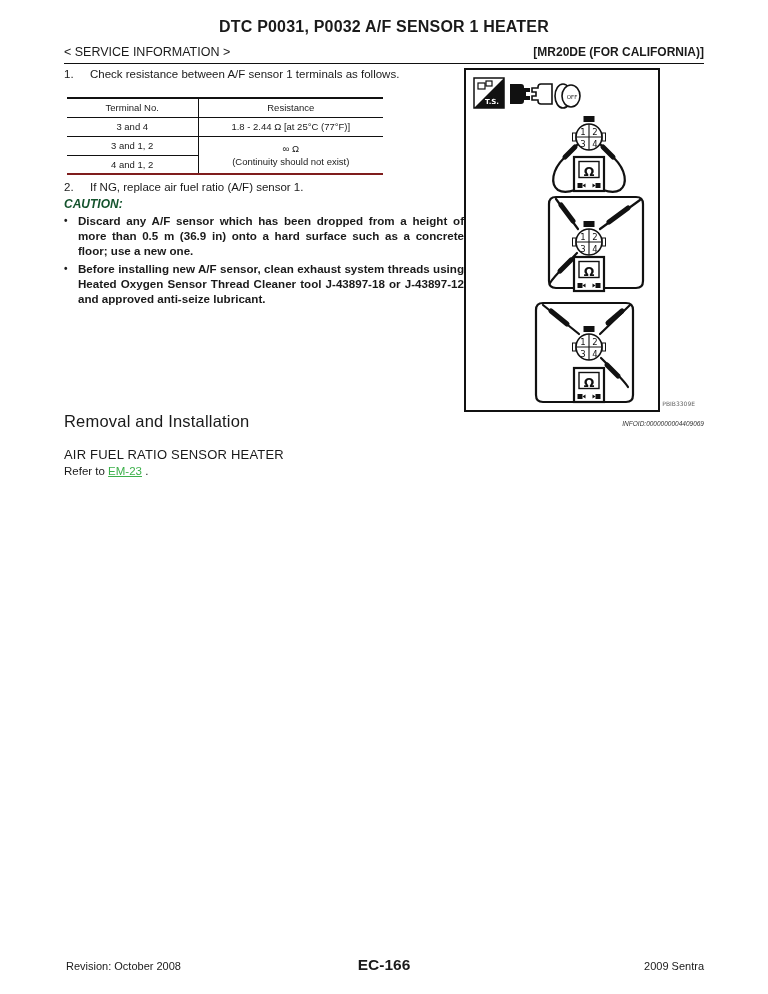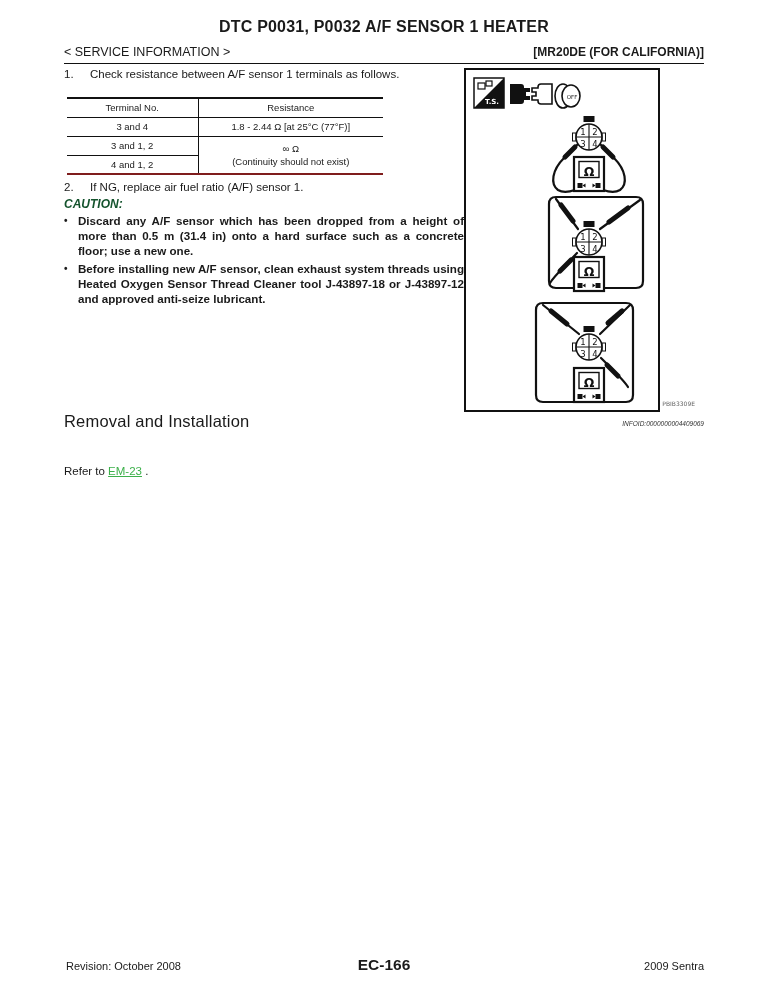--- a/index.html
+++ b/index.html
@@ -113,21 +113,21 @@
   <div class="step step2">
     <span class="num">2.</span>
     <span class="txt">If NG, replace air fuel ratio (A/F) sensor 1.</span>
   </div>
 
   <div class="caution-label" style="color:#14532d;font-style:italic;">CAUTION:</div>
 
   <div class="caution-list">
     <div class="caution-item">
       <span class="marker">•</span>
-      <span class="btext">Discard any A/F sensor which has been dropped from a height of more than 0.5 m (31.4 in) onto a hard surface such as a concrete floor; use a new one.</span>
+      <span class="btext">Discard any A/F sensor which has been dropped from a height of more than 0.5 m (36.9 in) onto a hard surface such as a concrete floor; use a new one.</span>
     </div>
     <div class="caution-item">
       <span class="marker">•</span>
       <span class="btext">Before installing new A/F sensor, clean exhaust system threads using Heated Oxygen Sensor Thread Cleaner tool J-43897-18 or J-43897-12 and approved anti-seize lubricant.</span>
     </div>
   </div>
 
   <div class="figure-box">
     <svg viewBox="0 0 236 340">
 
@@ -236,20 +236,21 @@
         <polygon points="-3.5,9.5 -3.5,13.5 -6.5,11.5" fill="#111"></polygon>
         <polygon points="3.5,9.5 3.5,13.5 6.5,11.5" fill="#111"></polygon>
       </g>
 
       <text x="229" y="336" text-anchor="end" font-size="6" fill="#666">PBIB3309E</text>
     </svg>
   </div>
 
   <div class="removal-heading">Removal and Installation</div>
   <div class="infoid">INFOID:0000000004409069</div>
+  <div class="sub-heading">AIR FUEL RATIO SENSOR HEATER</div>
 
   <div class="refer-line">
     <span>Refer to </span>
     <span class="refer-link" style="color:#3cb04a;">EM-23</span>
     <span>.</span>
   </div>
 
   <div class="footer-left">Revision: October 2008</div>
   <div class="footer-page">EC-166</div>
   <div class="footer-right">2009 Sentra</div>

